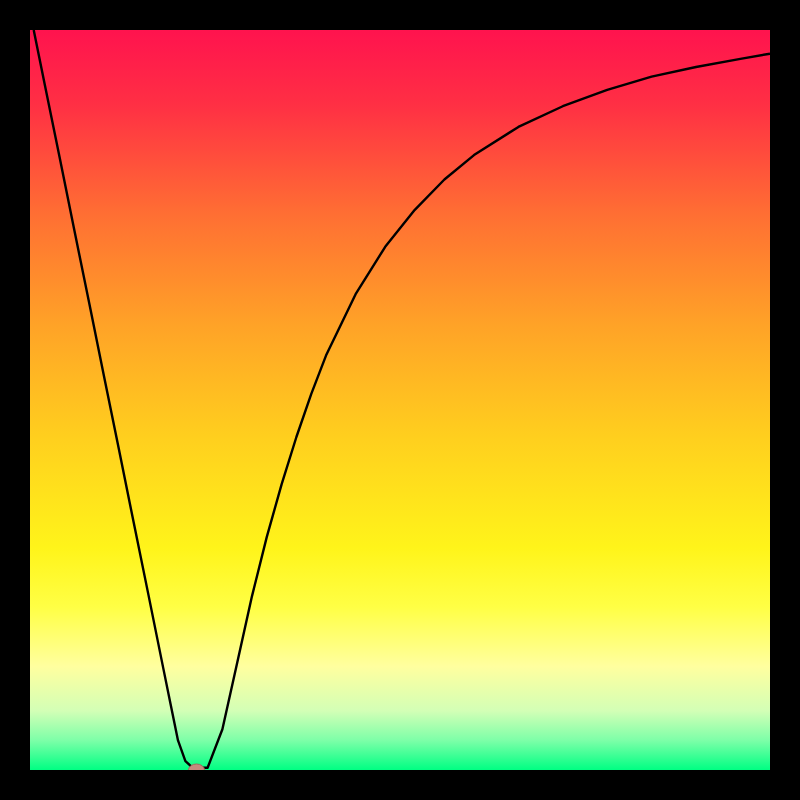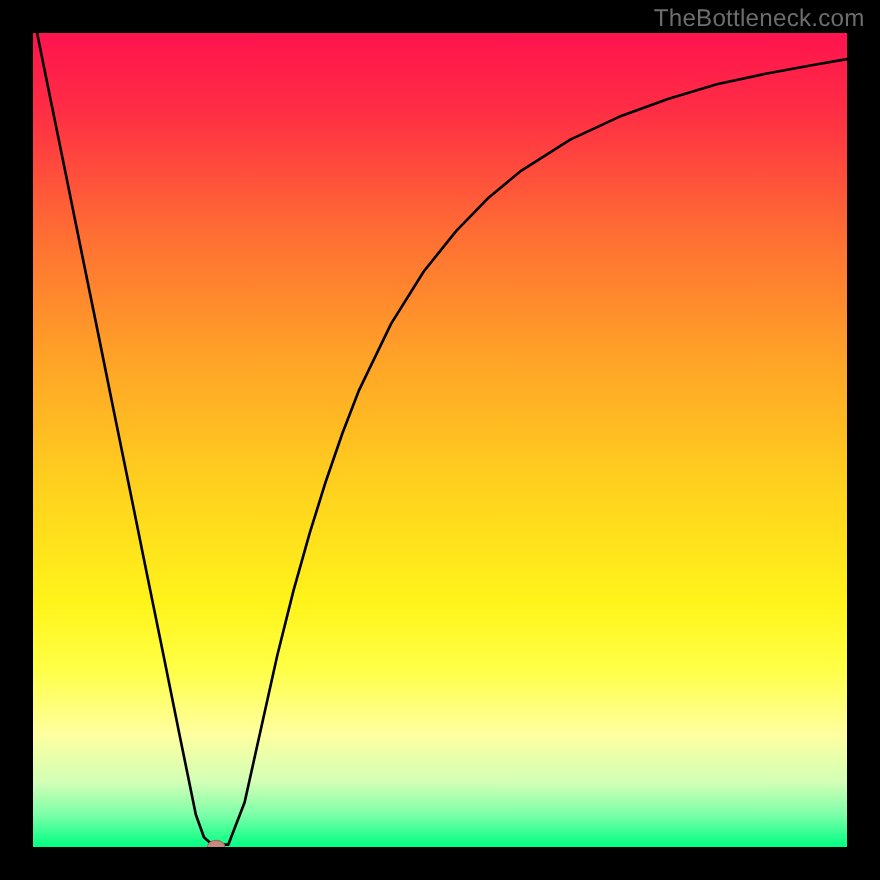--- a/index.html
+++ b/index.html
@@ -58,14 +58,13 @@
             <stop offset="96%" stop-color="#7dffa8"></stop>
             <stop offset="100%" stop-color="#00ff83"></stop>
           </linearGradient>
       </defs>
       <rect id="bg-rect" x="0" y="0" width="740" height="740" fill="url(#bg-grad)"></rect>
       <path id="curve-path" fill="none" stroke-width="2.4" stroke-linejoin="round" d="M3.70 0.00 L14.80 54.76 L29.60 127.28 L44.40 200.54 L59.20 273.06 L74.00 346.32 L88.80 418.84 L103.60 492.10 L118.40 564.62 L133.20 637.88 L140.60 674.14 L148.00 710.40 L155.40 731.12 L162.80 737.78 L170.20 737.78 L177.60 737.78 L192.40 699.30 L207.20 632.70 L222.00 566.10 L236.80 506.90 L251.60 454.36 L266.40 407.00 L281.20 364.08 L296.00 325.60 L325.60 264.18 L355.20 216.82 L384.80 179.82 L414.40 149.48 L444.00 125.06 L488.40 96.94 L532.80 76.22 L577.20 59.94 L621.60 46.62 L666.00 37.00 L710.40 28.86 L740.00 23.68" stroke="#000000"></path>
       <ellipse id="marker-ellipse" cx="166.50" cy="740.00" rx="8" ry="6" fill="#c58b7e" stroke="#a36a5d" stroke-width="1"></ellipse>
     </svg>
   </div>
 
-  <div class="watermark">TheBottleneck.com</div>
 </div>
 
 </body></html>

